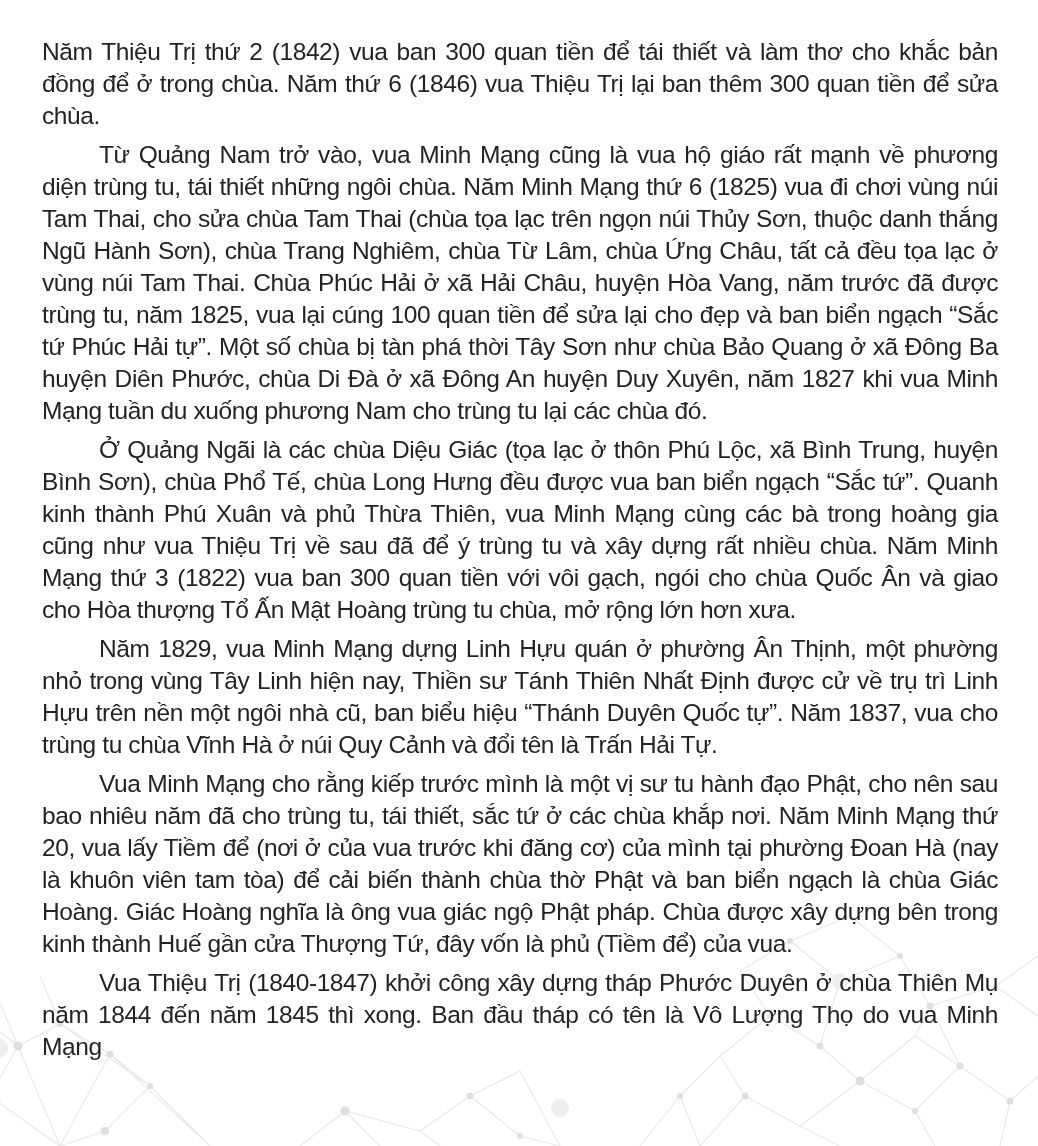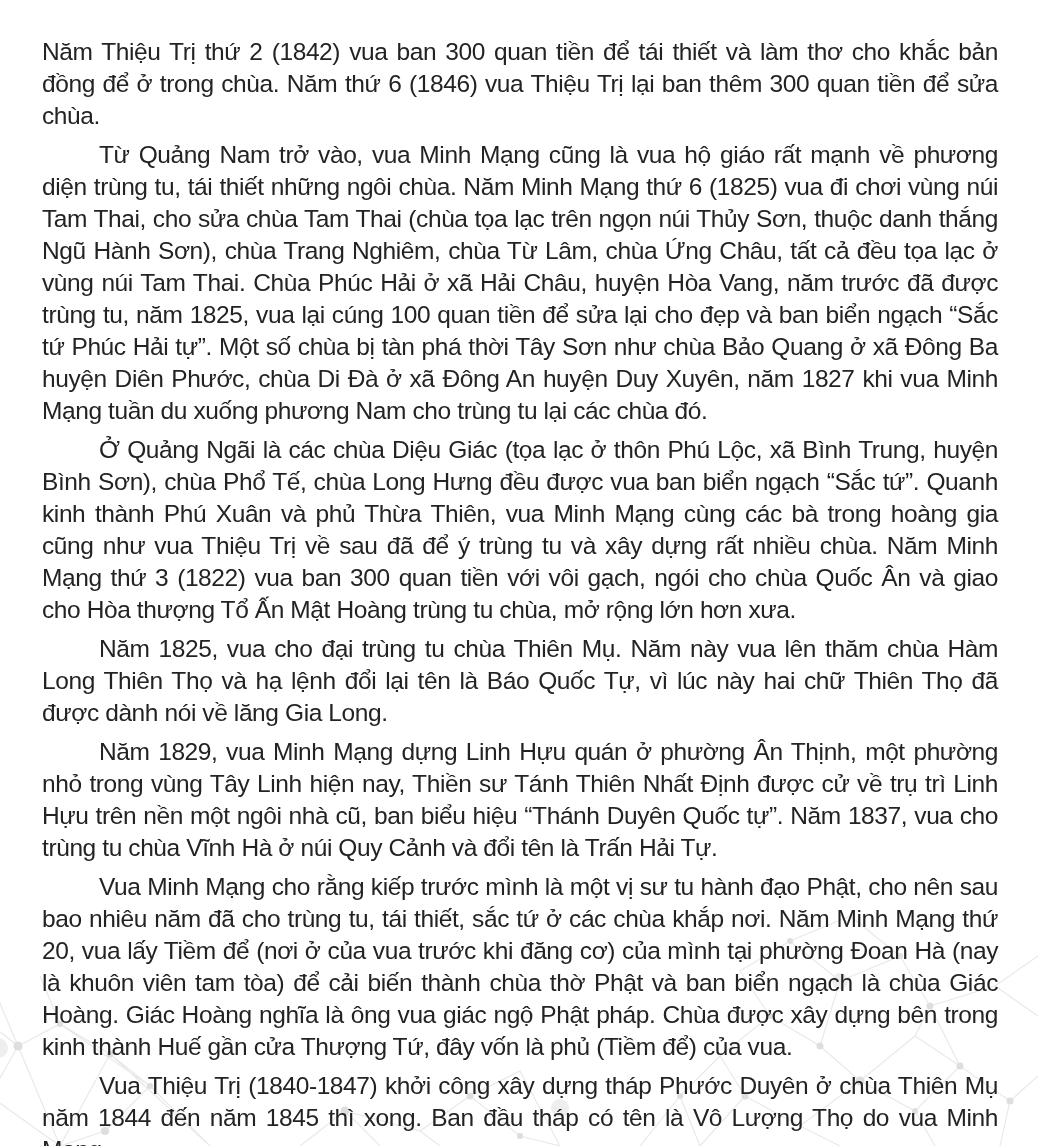--- a/index.html
+++ b/index.html
@@ -87,19 +87,18 @@
       <circle cx="560" cy="212" r="9"></circle>
       <circle cx="840" cy="85" r="8"></circle>
       <circle cx="-2" cy="152" r="10"></circle>
     </g>
   </svg>
 
   <div class="content">
       <p class="para">Năm Thiệu Trị thứ 2 (1842) vua ban 300 quan tiền để tái thiết và làm thơ cho khắc bản đồng để ở trong chùa. Năm thứ 6 (1846) vua Thiệu Trị lại ban thêm 300 quan tiền để sửa chùa.</p>
       <p class="para indent">Từ Quảng Nam trở vào, vua Minh Mạng cũng là vua hộ giáo rất mạnh về phương diện trùng tu, tái thiết những ngôi chùa. Năm Minh Mạng thứ 6 (1825) vua đi chơi vùng núi Tam Thai, cho sửa chùa Tam Thai (chùa tọa lạc trên ngọn núi Thủy Sơn, thuộc danh thắng Ngũ Hành Sơn), chùa Trang Nghiêm, chùa Từ Lâm, chùa Ứng Châu, tất cả đều tọa lạc ở vùng núi Tam Thai. Chùa Phúc Hải ở xã Hải Châu, huyện Hòa Vang, năm trước đã được trùng tu, năm 1825, vua lại cúng 100 quan tiền để sửa lại cho đẹp và ban biển ngạch “Sắc tứ Phúc Hải tự”. Một số chùa bị tàn phá thời Tây Sơn như chùa Bảo Quang ở xã Đông Ba huyện Diên Phước, chùa Di Đà ở xã Đông An huyện Duy Xuyên, năm 1827 khi vua Minh Mạng tuần du xuống phương Nam cho trùng tu lại các chùa đó.</p>
       <p class="para indent">Ở Quảng Ngãi là các chùa Diệu Giác (tọa lạc ở thôn Phú Lộc, xã Bình Trung, huyện Bình Sơn), chùa Phổ Tế, chùa Long Hưng đều được vua ban biển ngạch “Sắc tứ”. Quanh kinh thành Phú Xuân và phủ Thừa Thiên, vua Minh Mạng cùng các bà trong hoàng gia cũng như vua Thiệu Trị về sau đã để ý trùng tu và xây dựng rất nhiều chùa. Năm Minh Mạng thứ 3 (1822) vua ban 300 quan tiền với vôi gạch, ngói cho chùa Quốc Ân và giao cho Hòa thượng Tổ Ấn Mật Hoàng trùng tu chùa, mở rộng lớn hơn xưa.</p>
-      <p class="para indent">Năm 1825, vua cho đại trùng tu chùa Thiên Mụ. Năm này vua lên thăm chùa Hàm Long Thiên Thọ và hạ lệnh đổi lại tên là Báo Quốc Tự, vì lúc này hai chữ Thiên Thọ đã được dành nói về lăng Gia Long.</p>
       <p class="para indent">Năm 1829, vua Minh Mạng dựng Linh Hựu quán ở phường Ân Thịnh, một phường nhỏ trong vùng Tây Linh hiện nay, Thiền sư Tánh Thiên Nhất Định được cử về trụ trì Linh Hựu trên nền một ngôi nhà cũ, ban biểu hiệu “Thánh Duyên Quốc tự”. Năm 1837, vua cho trùng tu chùa Vĩnh Hà ở núi Quy Cảnh và đổi tên là Trấn Hải Tự.</p>
       <p class="para indent">Vua Minh Mạng cho rằng kiếp trước mình là một vị sư tu hành đạo Phật, cho nên sau bao nhiêu năm đã cho trùng tu, tái thiết, sắc tứ ở các chùa khắp nơi. Năm Minh Mạng thứ 20, vua lấy Tiềm để (nơi ở của vua trước khi đăng cơ) của mình tại phường Đoan Hà (nay là khuôn viên tam tòa) để cải biến thành chùa thờ Phật và ban biển ngạch là chùa Giác Hoàng. Giác Hoàng nghĩa là ông vua giác ngộ Phật pháp. Chùa được xây dựng bên trong kinh thành Huế gần cửa Thượng Tứ, đây vốn là phủ (Tiềm để) của vua.</p>
       <p class="para indent">Vua Thiệu Trị (1840-1847) khởi công xây dựng tháp Phước Duyên ở chùa Thiên Mụ năm 1844 đến năm 1845 thì xong. Ban đầu tháp có tên là Vô Lượng Thọ do vua Minh Mạng</p>
     </div>
 
 </div>
 
 </body></html>

